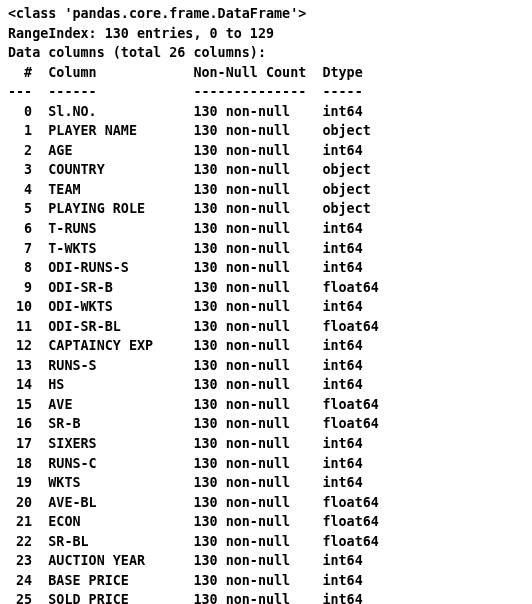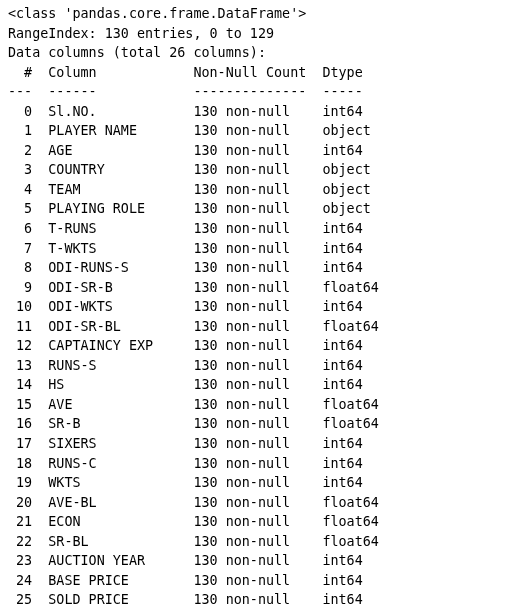--- a/index.html
+++ b/index.html
@@ -25,18 +25,19 @@
     background: #ffffff;
     white-space: pre;
     letter-spacing: 0px;
     font-weight: 400;
     -webkit-font-smoothing: antialiased;
   }
   .line {
     display: block;
     white-space: pre;
     min-height: 19.55px;
+    font-weight: bold;
   }
 </style>
 </head>
 <body>
 
 <pre id="info-output"><span class="line">&lt;class 'pandas.core.frame.DataFrame'&gt;</span><span class="line">RangeIndex: 130 entries, 0 to 129</span><span class="line">Data columns (total 26 columns):</span><span class="line">  #  Column            Non-Null Count  Dtype</span><span class="line">---  ------            --------------  -----</span><span class="line">  0  Sl.NO.            130 non-null    int64</span><span class="line">  1  PLAYER NAME       130 non-null    object</span><span class="line">  2  AGE               130 non-null    int64</span><span class="line">  3  COUNTRY           130 non-null    object</span><span class="line">  4  TEAM              130 non-null    object</span><span class="line">  5  PLAYING ROLE      130 non-null    object</span><span class="line">  6  T-RUNS            130 non-null    int64</span><span class="line">  7  T-WKTS            130 non-null    int64</span><span class="line">  8  ODI-RUNS-S        130 non-null    int64</span><span class="line">  9  ODI-SR-B          130 non-null    float64</span><span class="line"> 10  ODI-WKTS          130 non-null    int64</span><span class="line"> 11  ODI-SR-BL         130 non-null    float64</span><span class="line"> 12  CAPTAINCY EXP     130 non-null    int64</span><span class="line"> 13  RUNS-S            130 non-null    int64</span><span class="line"> 14  HS                130 non-null    int64</span><span class="line"> 15  AVE               130 non-null    float64</span><span class="line"> 16  SR-B              130 non-null    float64</span><span class="line"> 17  SIXERS            130 non-null    int64</span><span class="line"> 18  RUNS-C            130 non-null    int64</span><span class="line"> 19  WKTS              130 non-null    int64</span><span class="line"> 20  AVE-BL            130 non-null    float64</span><span class="line"> 21  ECON              130 non-null    float64</span><span class="line"> 22  SR-BL             130 non-null    float64</span><span class="line"> 23  AUCTION YEAR      130 non-null    int64</span><span class="line"> 24  BASE PRICE        130 non-null    int64</span><span class="line"> 25  SOLD PRICE        130 non-null    int64</span></pre>
 
 </body></html>

